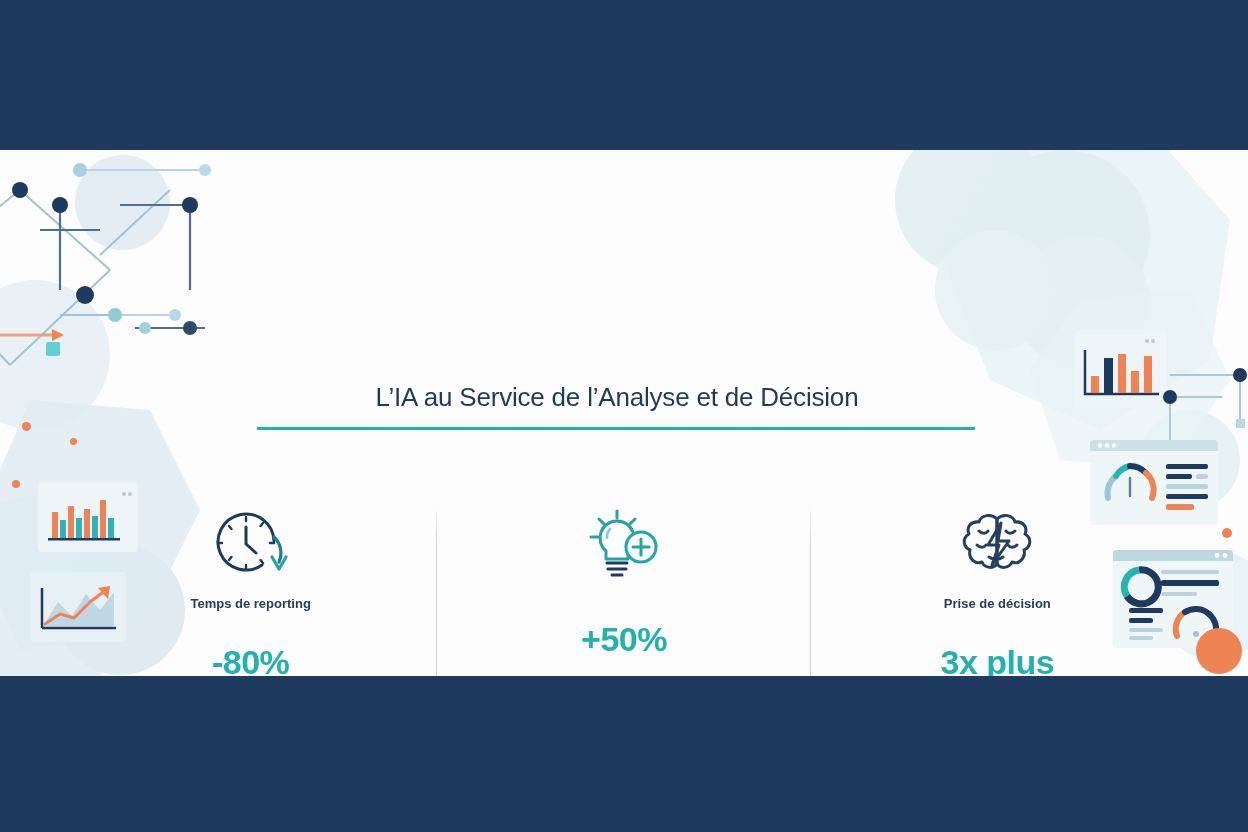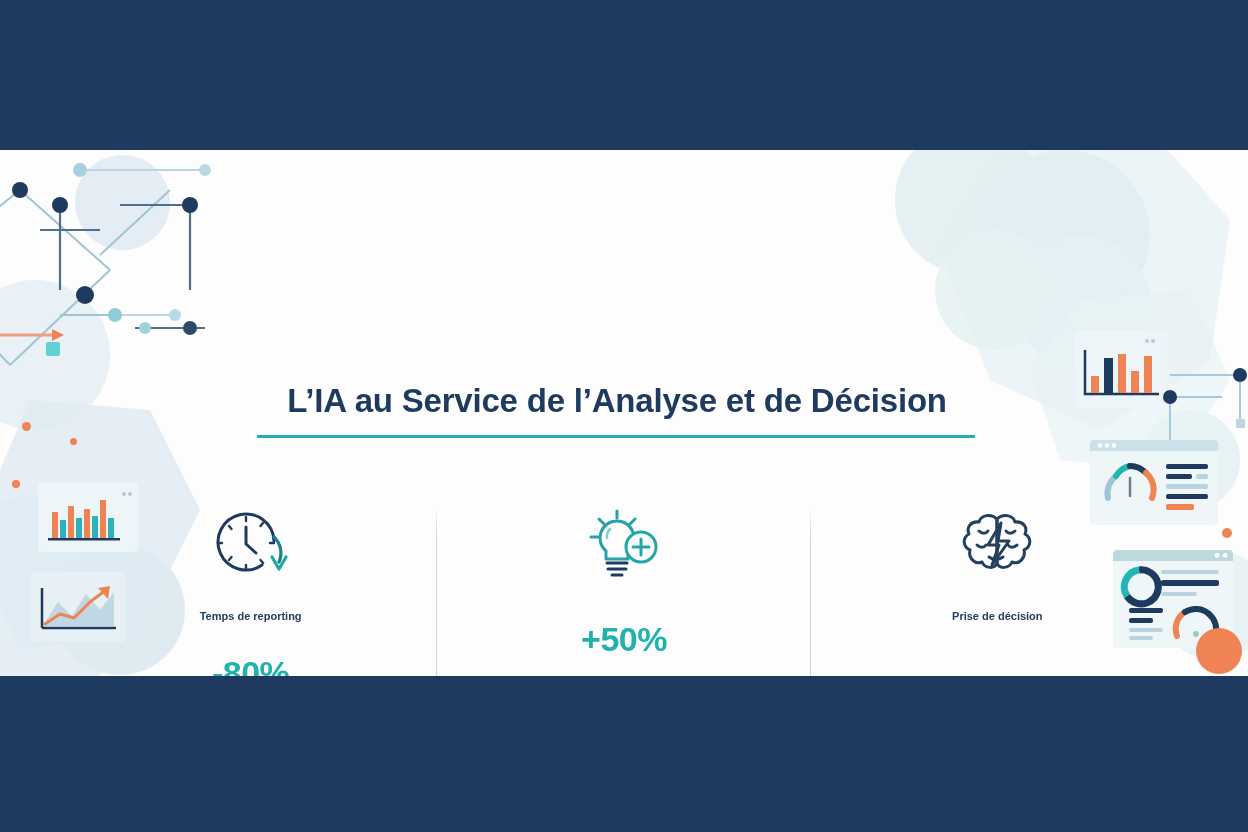--- a/index.html
+++ b/index.html
@@ -33,39 +33,39 @@
   .b8 { left: 935px; top: 80px;  width: 120px; height: 120px; background: #e9f3f4; }
   .b9 { left: 1140px;top: 260px; width: 100px; height: 100px; background: #e7f2f4; }
   .b10{ left: 1160px;top: 400px; width: 110px; height: 110px; background: #e9f3f5; }
   .hexblob { position: absolute; pointer-events: none; }
 
   .orange-dot { position: absolute; border-radius: 50%; background: #ef8354; }
 
   
   .title-wrap { position: absolute; left: 257px; top: 232px; width: 720px; }
   .title {
-    font-size: 33px; font-weight: bold; color: #1e3a5f;
+    font-size: 26px; font-weight: normal; color: #1e3a5f;
     letter-spacing: -0.2px; line-height: 1.18; text-align: center;
     white-space: nowrap;
   }
   .title-rule { margin-top: 14px; height: 3px; background: #22b2ae; width: 718px; }
 
   
   .stats {
     position: absolute; left: 64px; top: 350px; width: 1120px; height: 230px;
     display: flex; align-items: flex-start;
   }
   .stat { flex: 1; position: relative; display: flex; flex-direction: column; align-items: center; }
   .stat .divider {
     position: absolute; right: 0; top: 5px; width: 1px; height: 205px;
     background: linear-gradient(to bottom, rgba(200,208,216,0), #ccd4dc 18%, #ccd4dc 82%, rgba(200,208,216,0));
   }
   .stat-icon { height: 88px; display: flex; align-items: center; justify-content: center; }
   .stat-label {
-    margin-top: 22px; font-size: 11px; font-weight: bold; color: #24405f;
+    margin-top: 8px; font-size: 13px; font-weight: bold; color: #24405f;
     text-align: center; white-space: nowrap;
   }
   .stat-value {
     margin-top: 32px; font-size: 34px; font-weight: bold; color: #22b2ae;
     text-align: center; letter-spacing: -0.5px;
   }
 
   
   .card { position: absolute; background: #eef5f8; border-radius: 4px; }
   .card-bar { position: absolute; left: 0; top: 0; right: 0; height: 11px; background: #cfe0e6; border-radius: 4px 4px 0 0; }
@@ -309,18 +309,19 @@
               <path d="M24,24 C27,27 31,27 33,24"></path>
               <path d="M22,38 C25,41 29,41 31,38"></path>
               <path d="M60,24 C57,27 53,27 51,24"></path>
               <path d="M62,38 C59,41 55,41 53,38"></path>
               <path d="M34,50 C38,53 44,53 48,50"></path>
             </g>
             <path d="M46,16 L33,38 L44,38 L37,58 L54,34 L43,34 Z" fill="none" stroke="#24405f" stroke-width="3" stroke-linejoin="round"></path>
           </svg>
         </div>
         <div class="stat-label">Prise de décision</div>
+        <div class="stat-value">3x plus</div>
 
       </div>
 
     </div>
   </div>
 </div>
 
 </body></html>

